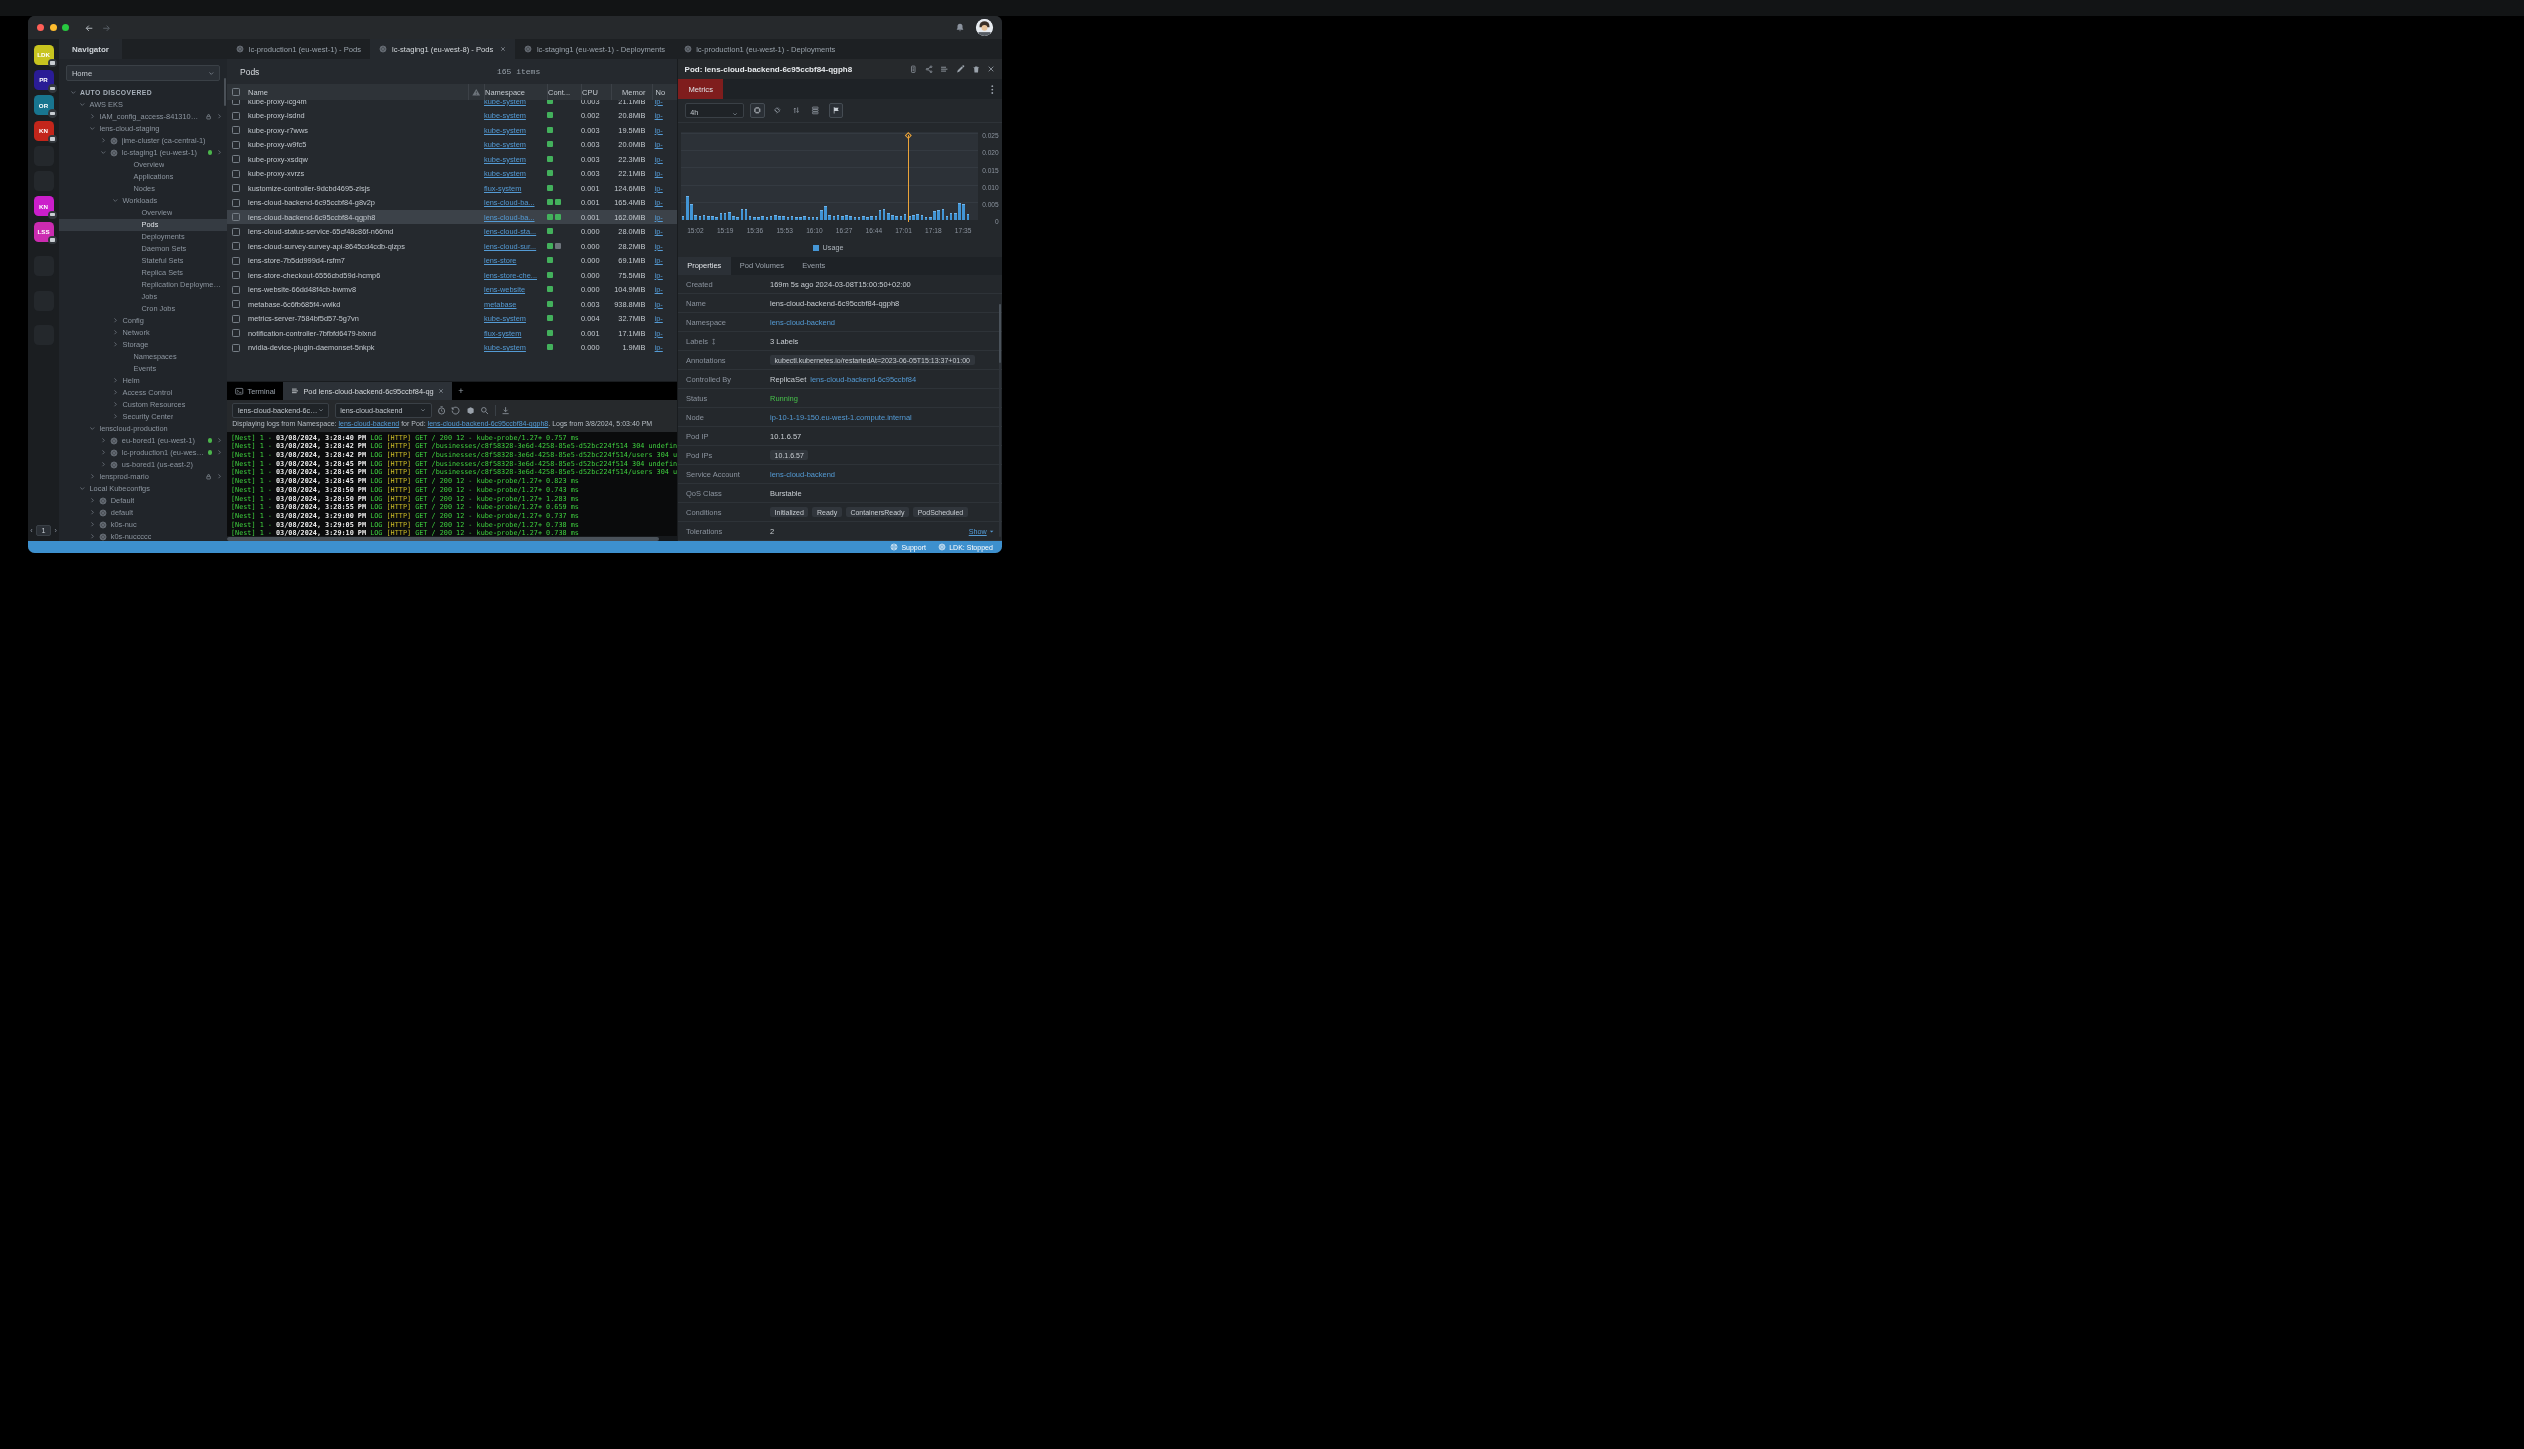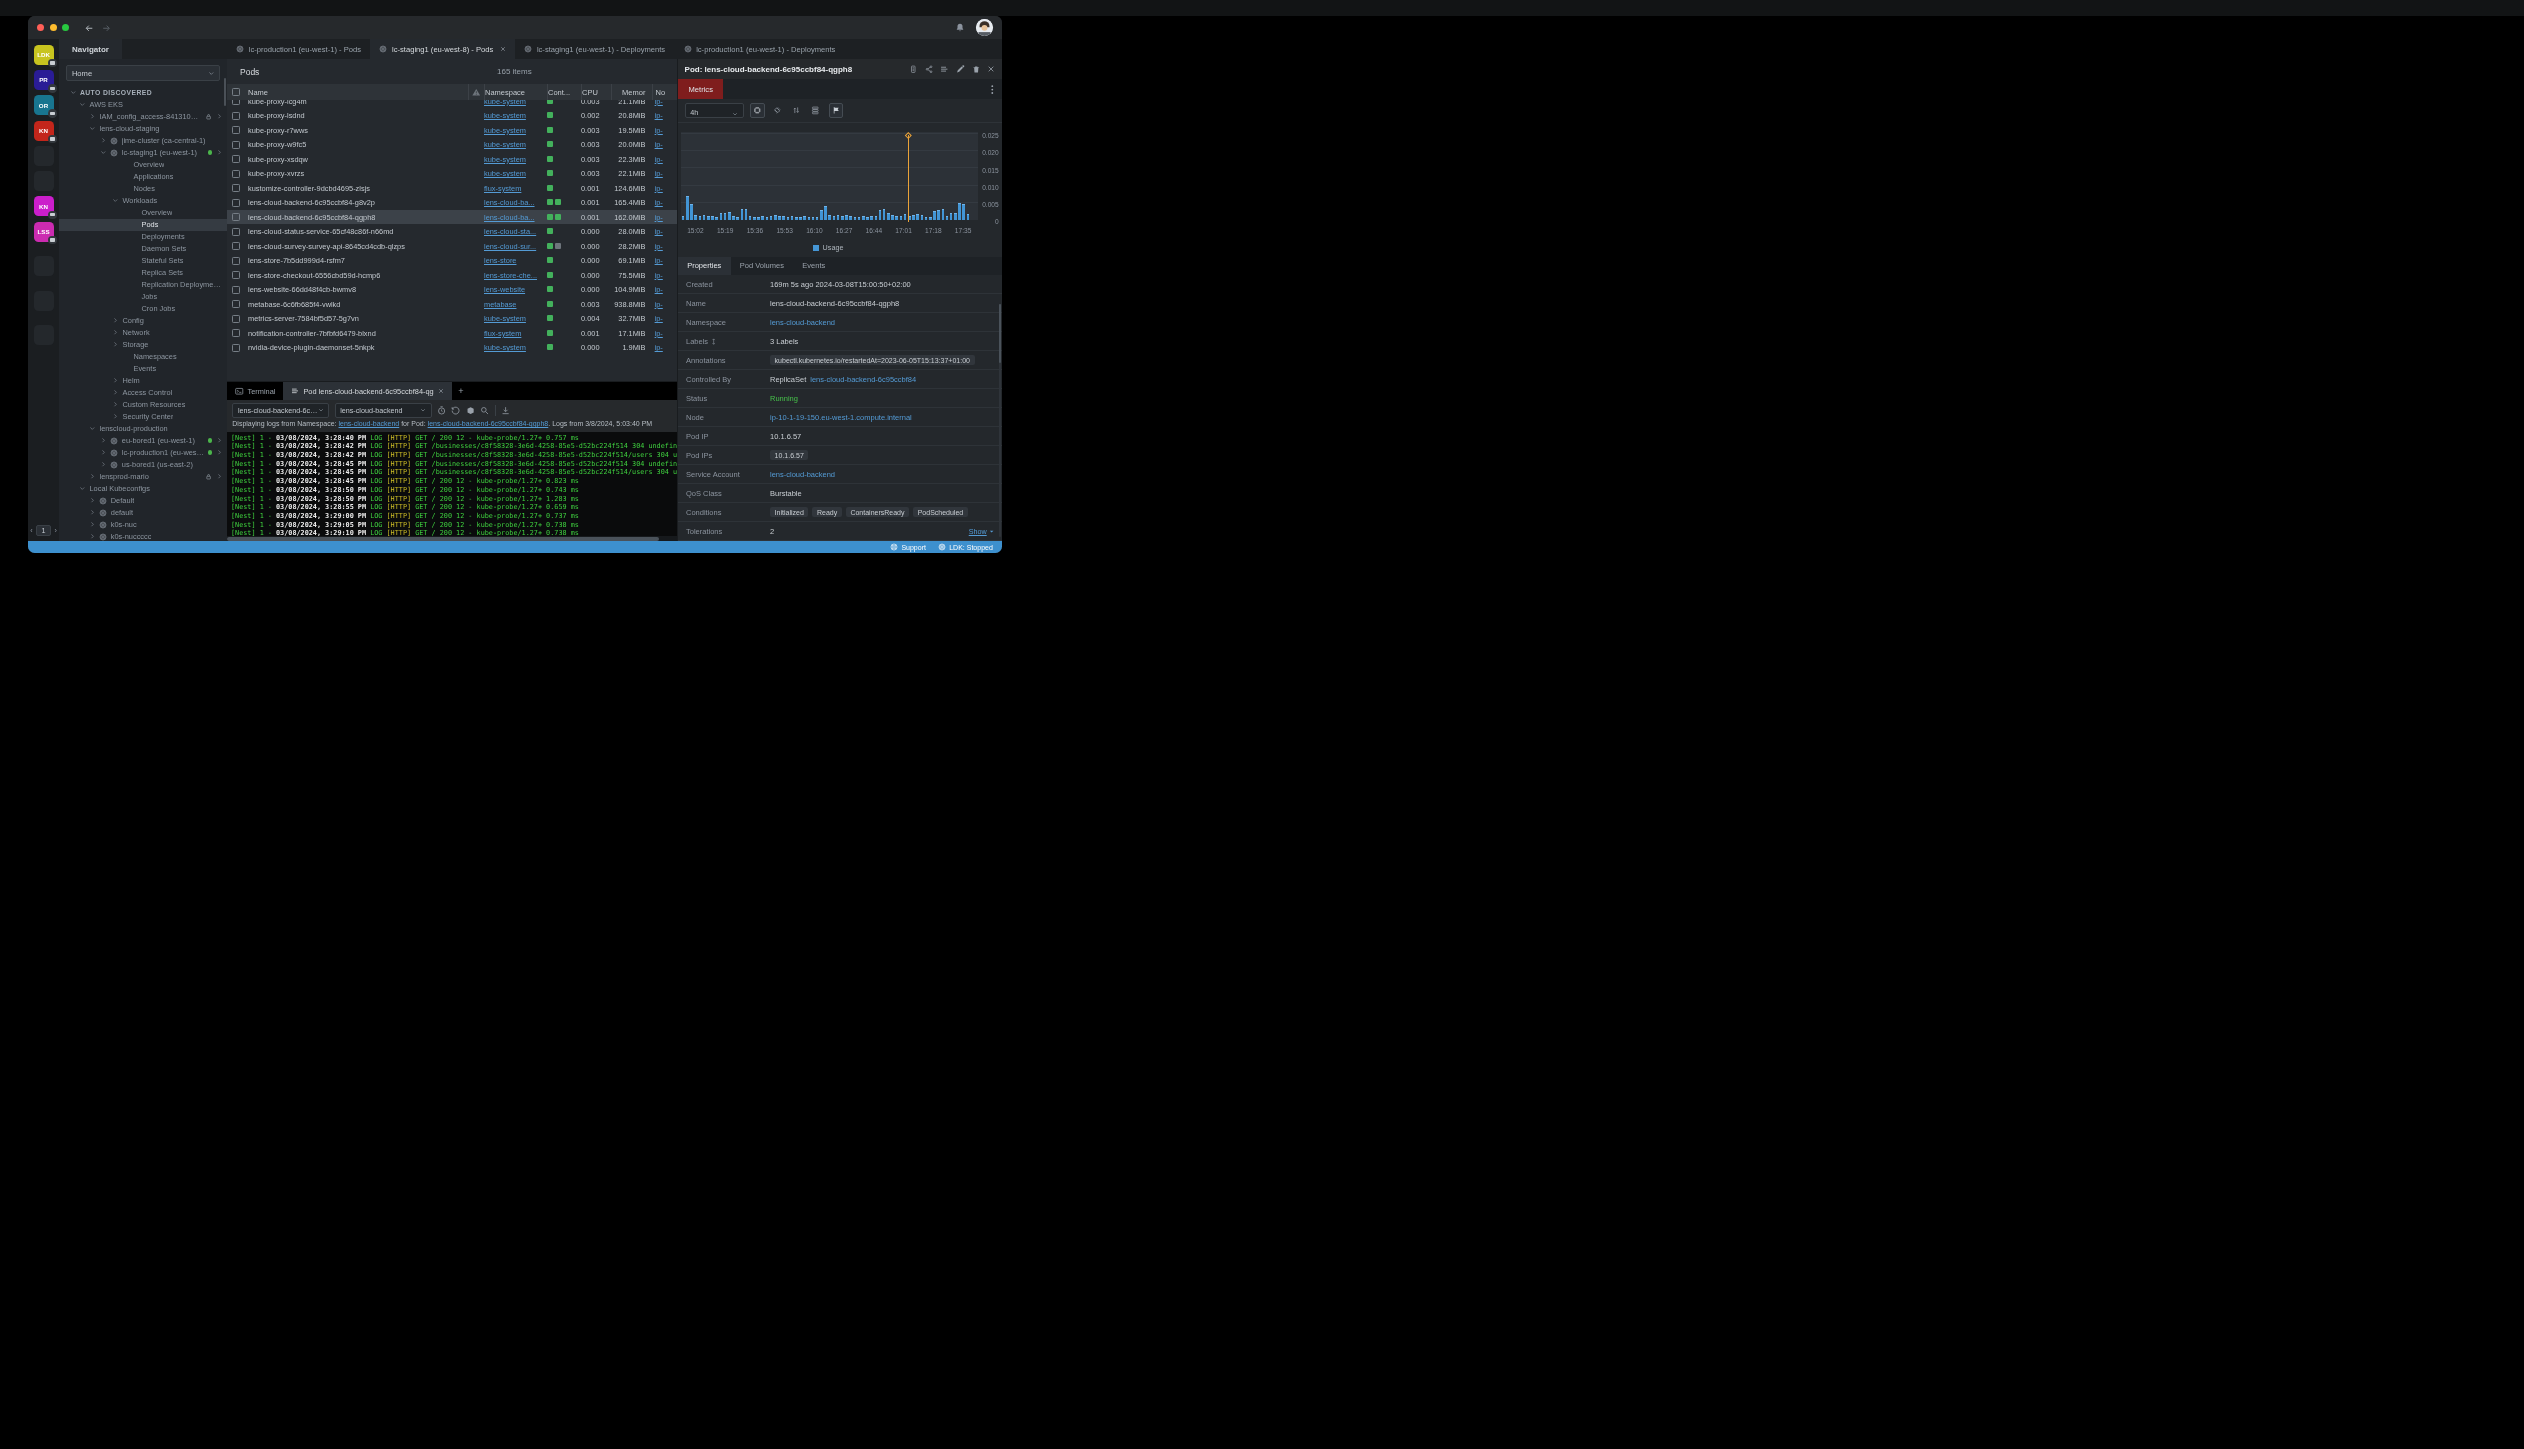--- a/index.html
+++ b/index.html
@@ -50,21 +50,21 @@
   .main-col { flex:1; display:flex; flex-direction:column; min-width:0; }
   .tab-row { height:20px; background:#1d2023; display:flex; flex:0 0 auto; }
   .ctab { display:flex; align-items:center; gap:4.6px; padding:0 9.2px; color:#9aa3ac; font-size:7.6px; white-space:nowrap; }
   .ctab.active { background:#25292e; color:#d6dade; }
   .ctab .x { color:#9aa3ac; margin-left:2px; }
   .main-row { flex:1; display:flex; min-height:0; }
   .content-col { width:450px; display:flex; flex-direction:column; min-width:0; background:#25292e; flex:0 0 auto; }
   .pods-panel { flex:1; min-height:0; overflow:hidden; position:relative; }
   .pods-header { height:25px; display:flex; align-items:center; padding-left:13px; position:relative; }
   .pods-title { color:#d8dce0; font-size:8.5px; }
-  .pods-count { position:absolute; left:60%; color:#97a0a9; font-size:8px; }
+  .pods-count { position:absolute; left:60%; color:#97a0a9; font-size:8px;font-family:Liberation Mono, monospace; }
   .table-head { height:16px; background:#2e3338; display:flex; align-items:center; font-size:7.5px; color:#c3c9cf; }
   .c-check { width:18.4px; display:flex; justify-content:center; flex:0 0 auto; }
   .c-name { flex:1; padding-left:2.6px; min-width:0; white-space:nowrap; overflow:hidden; }
   .c-warn { width:16px; flex:0 0 auto; display:flex; justify-content:center; }
   .c-ns { width:63px; flex:0 0 auto; white-space:nowrap; overflow:hidden; }
   .c-cont { width:34px; flex:0 0 auto; }
   .c-cpu { width:30px; flex:0 0 auto; }
   .c-mem { width:41px; flex:0 0 auto; text-align:right; padding-right:6.6px; }
   .c-node { width:25px; flex:0 0 auto; padding-left:2.6px; white-space:nowrap; overflow:hidden; }
   .table-head .c-warn, .table-head .c-ns, .table-head .c-cont, .table-head .c-cpu,

